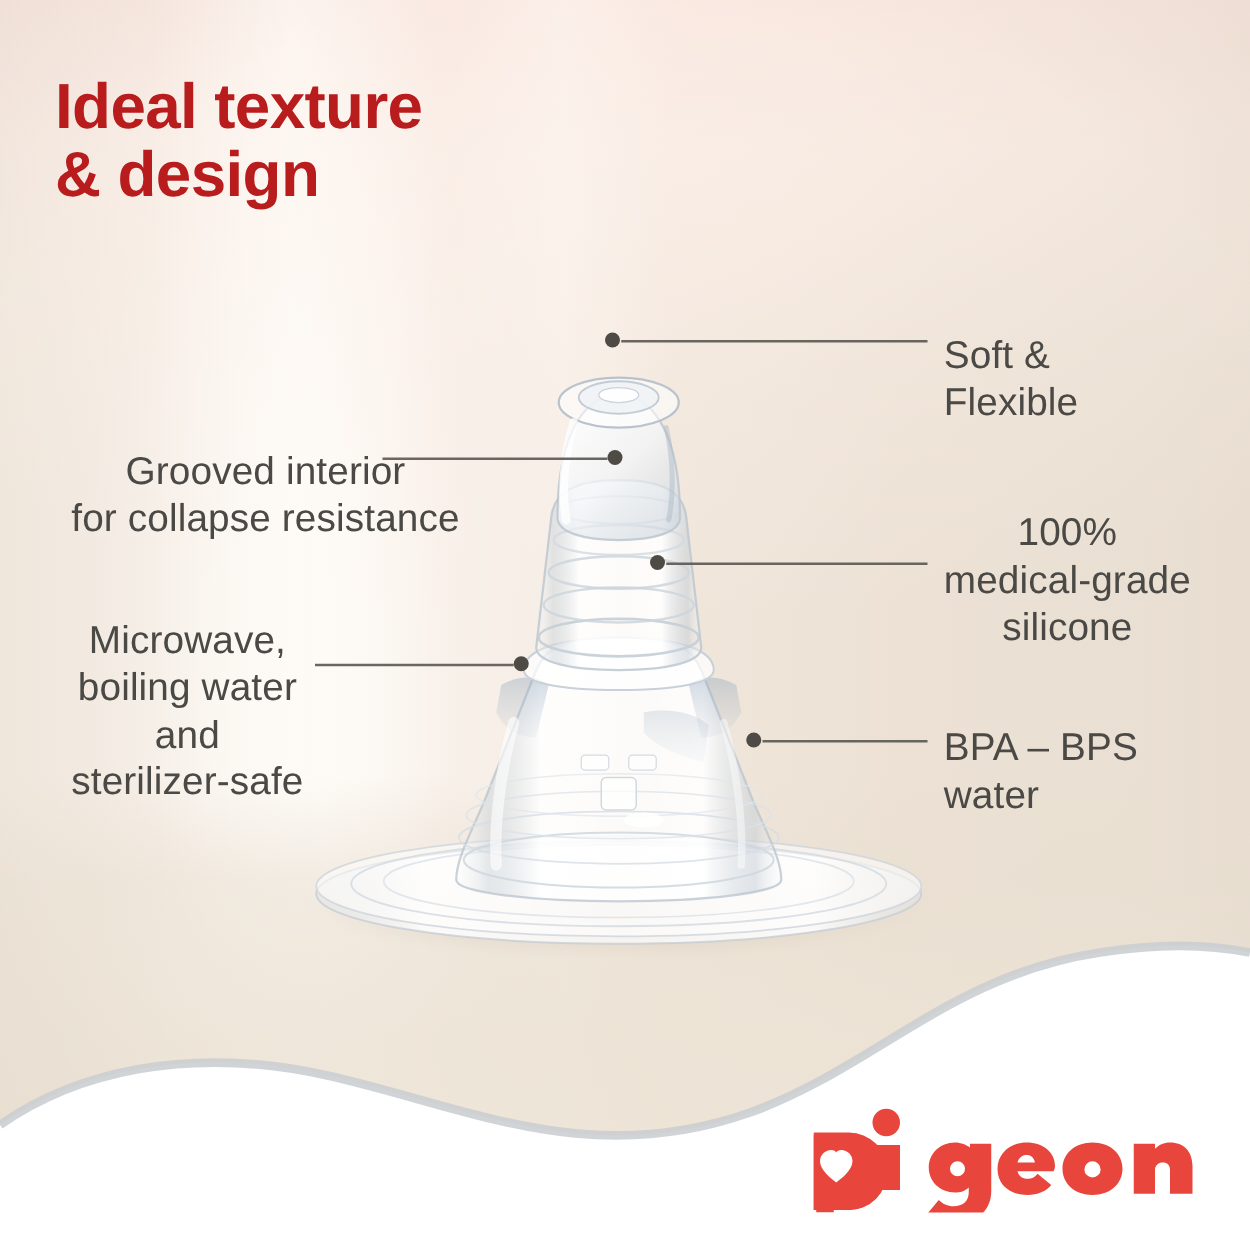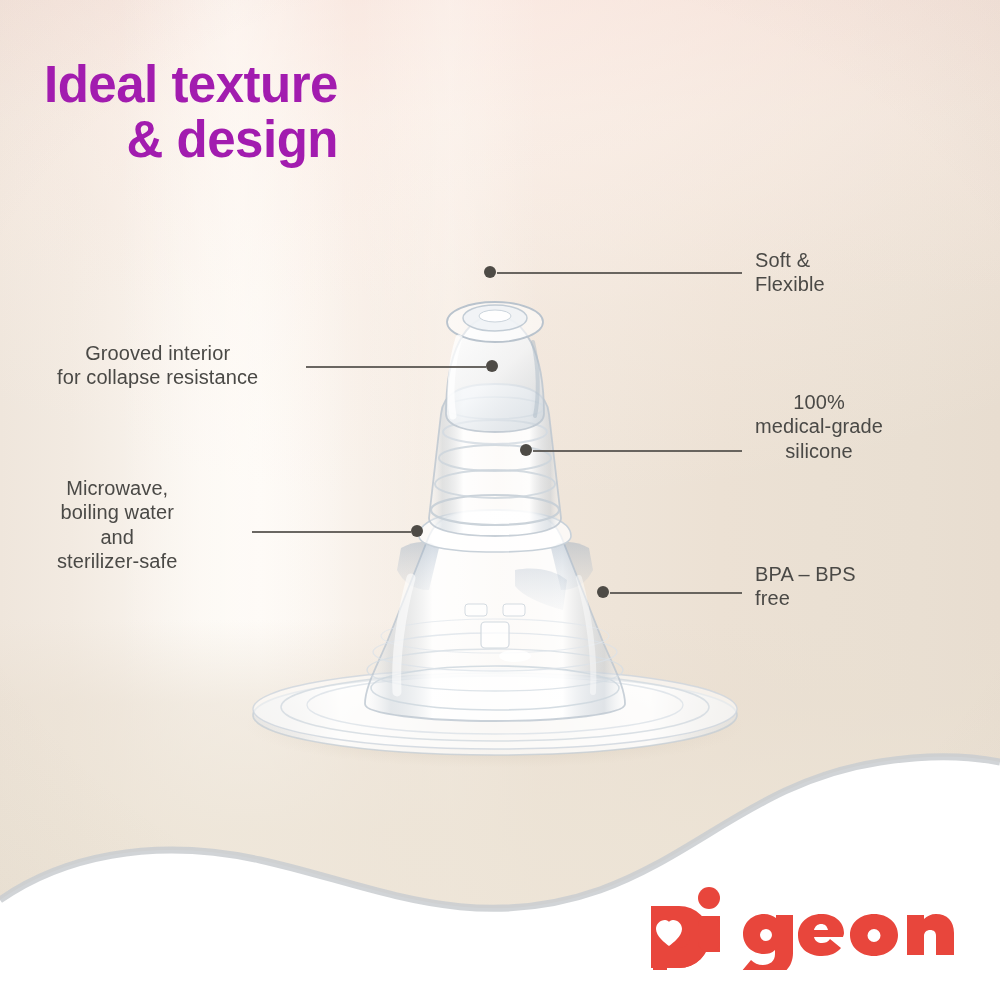--- a/index.html
+++ b/index.html
@@ -39,27 +39,27 @@
   }
   .bg-vignette{
     position:absolute;inset:0;
     background:radial-gradient(100% 85% at 50% 45%, rgba(0,0,0,0) 55%, rgba(120,105,92,0.10) 100%);
   }
 
   
   .headline{
     position:absolute;left:44px;top:57px;
     font-size:51px;line-height:1.08;font-weight:700;
-    letter-spacing:-0.5px;color:#a21caf;white-space:pre-line;text-align:right;
+    letter-spacing:-0.5px;color:#b91c1c;white-space:pre-line;
   }
 
   
   .callout{
-    position:absolute;font-size:20px;line-height:1.22;
-    font-weight:400;color:#4a4946;white-space:pre-line;letter-spacing:0.1px;
+    position:absolute;font-size:31px;line-height:1.22;
+    font-weight:400;color:#4a4946;white-space:pre-line;letter-spacing:0.1px;margin-top:17px;
   }
   .c-left{text-align:center;}
   .c-right{text-align:left;}
 
   
   .leader{position:absolute;height:2px;background:#55524d;opacity:.88;}
   .dot{position:absolute;width:12px;height:12px;border-radius:50%;
        background:#4e4b46;transform:translate(-50%,-50%);}
 
   
@@ -188,21 +188,21 @@
       <div class="dot" style="left: 417px; top: 531px;"></div>
     </div>
 
   <div id="callouts">
       <div class="callout c-right" style="left: 755px; top: 248px;">Soft &amp;
 Flexible</div>
       <div class="callout c-right" style="left: 755px; top: 390px; text-align: center;">100%
 medical-grade
 silicone</div>
       <div class="callout c-right" style="left: 755px; top: 562px;">BPA – BPS
-free</div>
+water</div>
       <div class="callout c-left" style="left: 57px; top: 341px;">Grooved interior
 for collapse resistance</div>
       <div class="callout c-left" style="left: 57px; top: 476px;">Microwave,
 boiling water
 and
 sterilizer-safe</div>
     </div>
 
   <svg id="wave" viewBox="0 0 1000 260" preserveAspectRatio="none">
     <path d="M0 160 C60 118 150 96 260 120 C370 144 470 196 600 150 C700 114 760 40 880 22 C930 14 970 16 1000 22 L1000 260 L0 260 Z" fill="#ffffff"></path>

